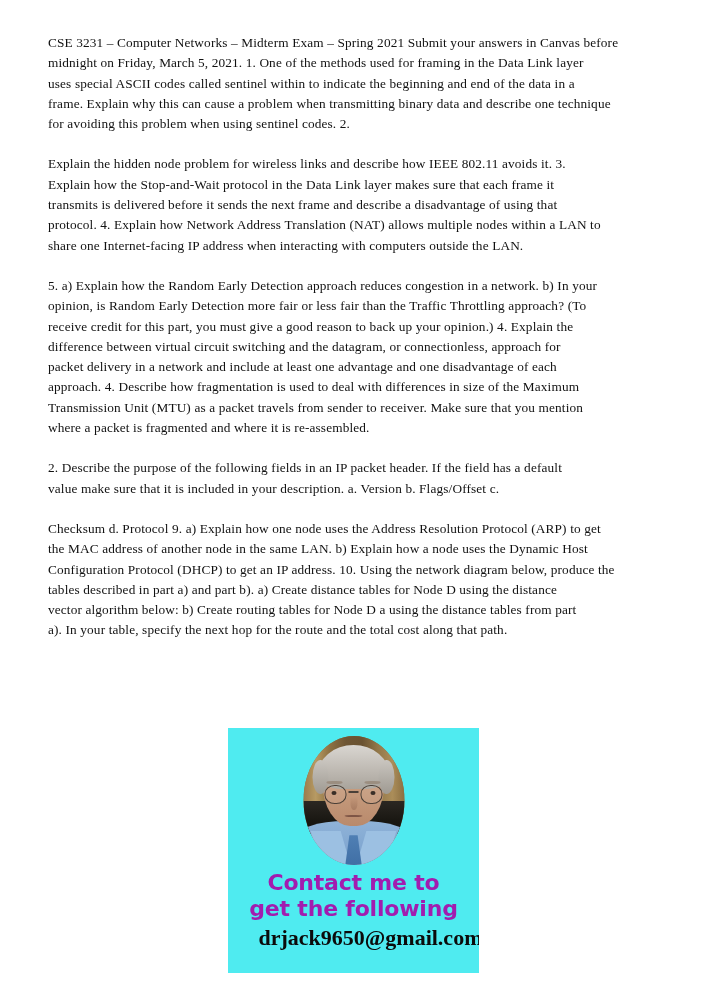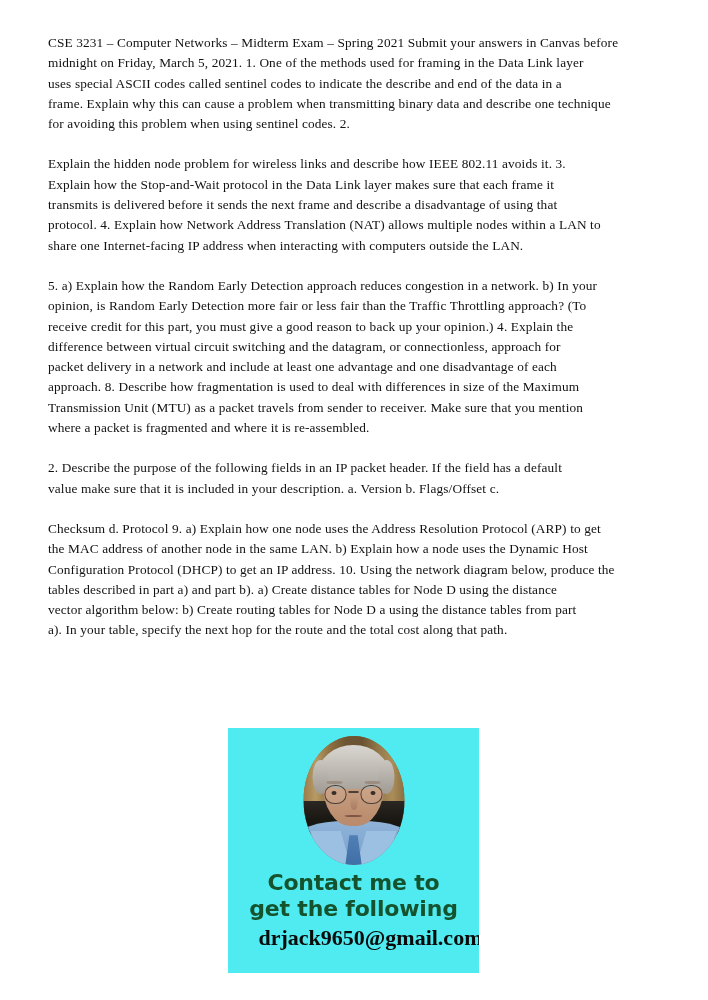--- a/index.html
+++ b/index.html
@@ -153,21 +153,21 @@
   }
 
   .banner-line1, .banner-line2 {
     position: absolute;
     left: 0; width: 100%;
     text-align: center;
     font-family: "DejaVu Sans", "Liberation Sans", sans-serif;
     font-weight: bold;
     font-size: 22px;
     line-height: 26px;
-    color: #14532d;
+    color: #a21caf;
     letter-spacing: -0.2px;
   }
   .banner-line1 { top: 142px; }
   .banner-line2 { top: 168px; }
 
   .banner-email {
     position: absolute;
     left: 17px; width: 100%;
     top: 197px;
     text-align: center;
@@ -181,40 +181,40 @@
 </head>
 <body>
 
 <div class="page">
 
   <div class="doc-body">
 
     <div class="para">
       <span class="ln">CSE 3231 – Computer Networks – Midterm Exam – Spring 2021 Submit your answers in Canvas before</span>
       <span class="ln">midnight on Friday, March 5, 2021. 1. One of the methods used for framing in the Data Link layer</span>
-      <span class="ln">uses special ASCII codes called sentinel codes to indicate the describe and end of the data in a</span>
+      <span class="ln">uses special ASCII codes called sentinel within to indicate the beginning and end of the data in a</span>
       <span class="ln">frame. Explain why this can cause a problem when transmitting binary data and describe one technique</span>
       <span class="ln">for avoiding this problem when using sentinel codes. 2.</span>
     </div>
 
     <div class="para">
       <span class="ln">Explain the hidden node problem for wireless links and describe how IEEE 802.11 avoids it. 3.</span>
       <span class="ln">Explain how the Stop-and-Wait protocol in the Data Link layer makes sure that each frame it</span>
       <span class="ln">transmits is delivered before it sends the next frame and describe a disadvantage of using that</span>
       <span class="ln">protocol. 4. Explain how Network Address Translation (NAT) allows multiple nodes within a LAN to</span>
       <span class="ln">share one Internet-facing IP address when interacting with computers outside the LAN.</span>
     </div>
 
     <div class="para">
       <span class="ln">5. a) Explain how the Random Early Detection approach reduces congestion in a network. b) In your</span>
       <span class="ln">opinion, is Random Early Detection more fair or less fair than the Traffic Throttling approach? (To</span>
       <span class="ln">receive credit for this part, you must give a good reason to back up your opinion.) 4. Explain the</span>
       <span class="ln">difference between virtual circuit switching and the datagram, or connectionless, approach for</span>
       <span class="ln">packet delivery in a network and include at least one advantage and one disadvantage of each</span>
-      <span class="ln">approach. 8. Describe how fragmentation is used to deal with differences in size of the Maximum</span>
+      <span class="ln">approach. 4. Describe how fragmentation is used to deal with differences in size of the Maximum</span>
       <span class="ln">Transmission Unit (MTU) as a packet travels from sender to receiver. Make sure that you mention</span>
       <span class="ln">where a packet is fragmented and where it is re-assembled.</span>
     </div>
 
     <div class="para">
       <span class="ln">2. Describe the purpose of the following fields in an IP packet header. If the field has a default</span>
       <span class="ln">value make sure that it is included in your description. a. Version b. Flags/Offset c.</span>
     </div>
 
     <div class="para">

